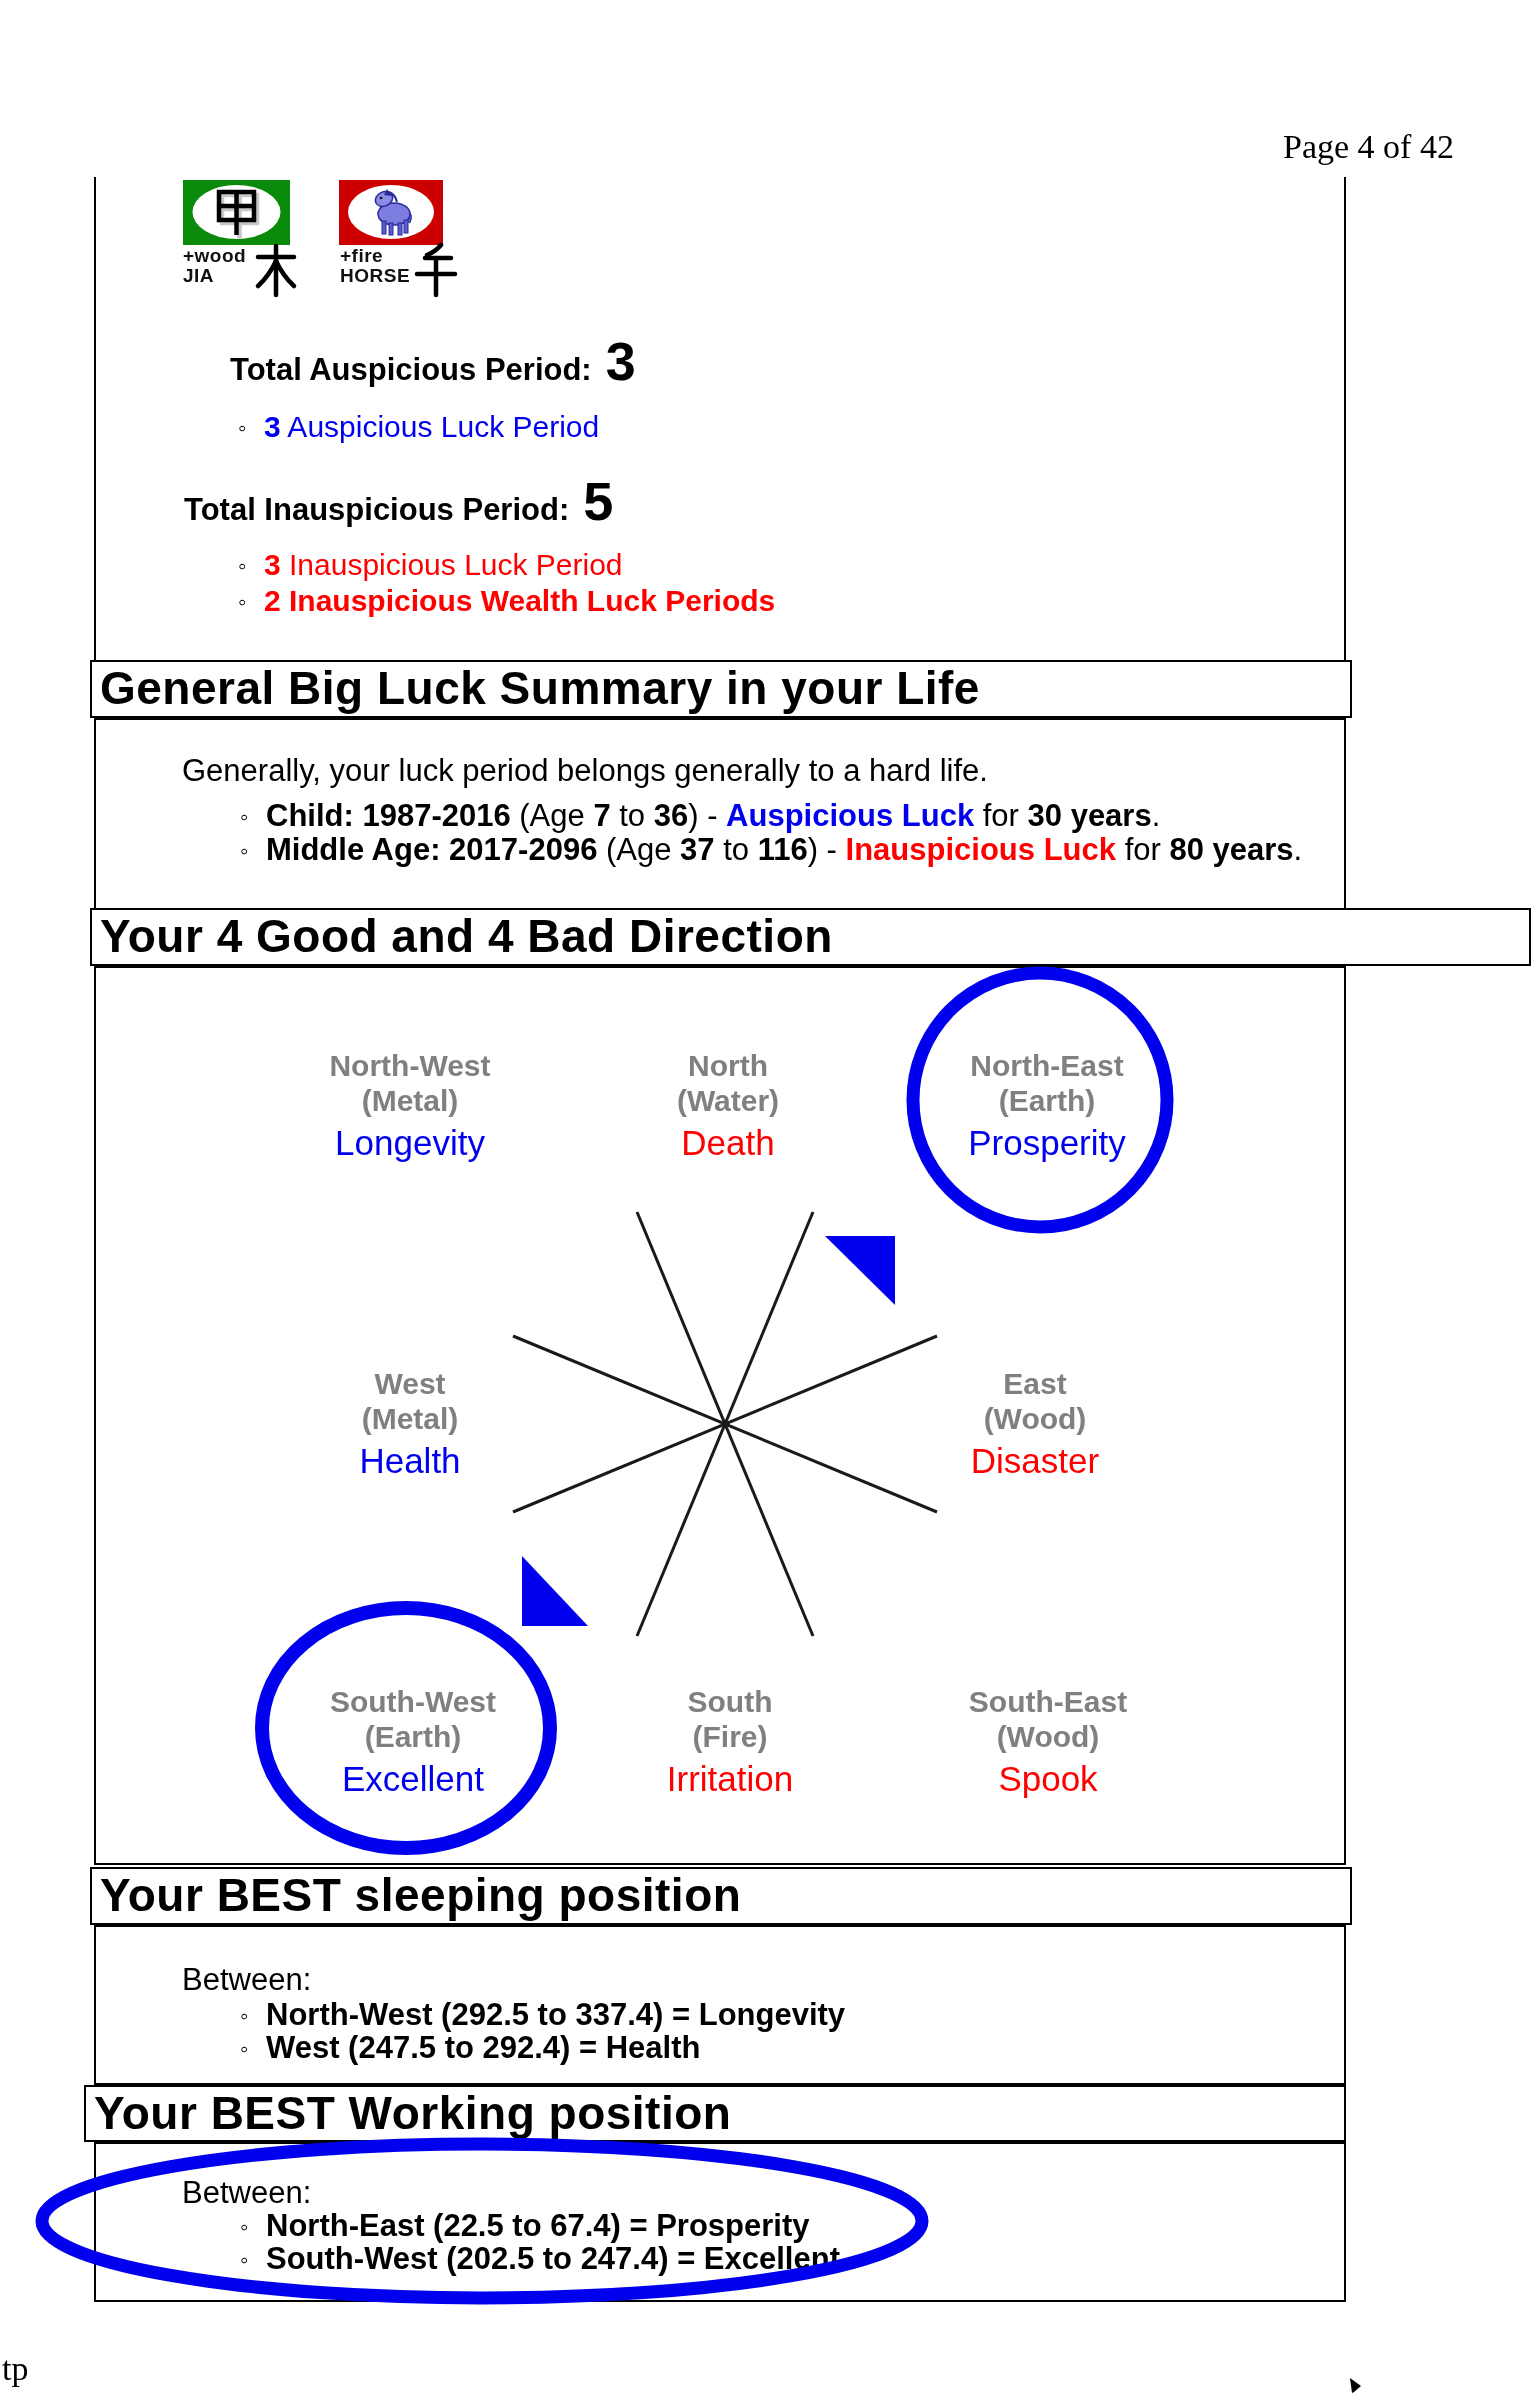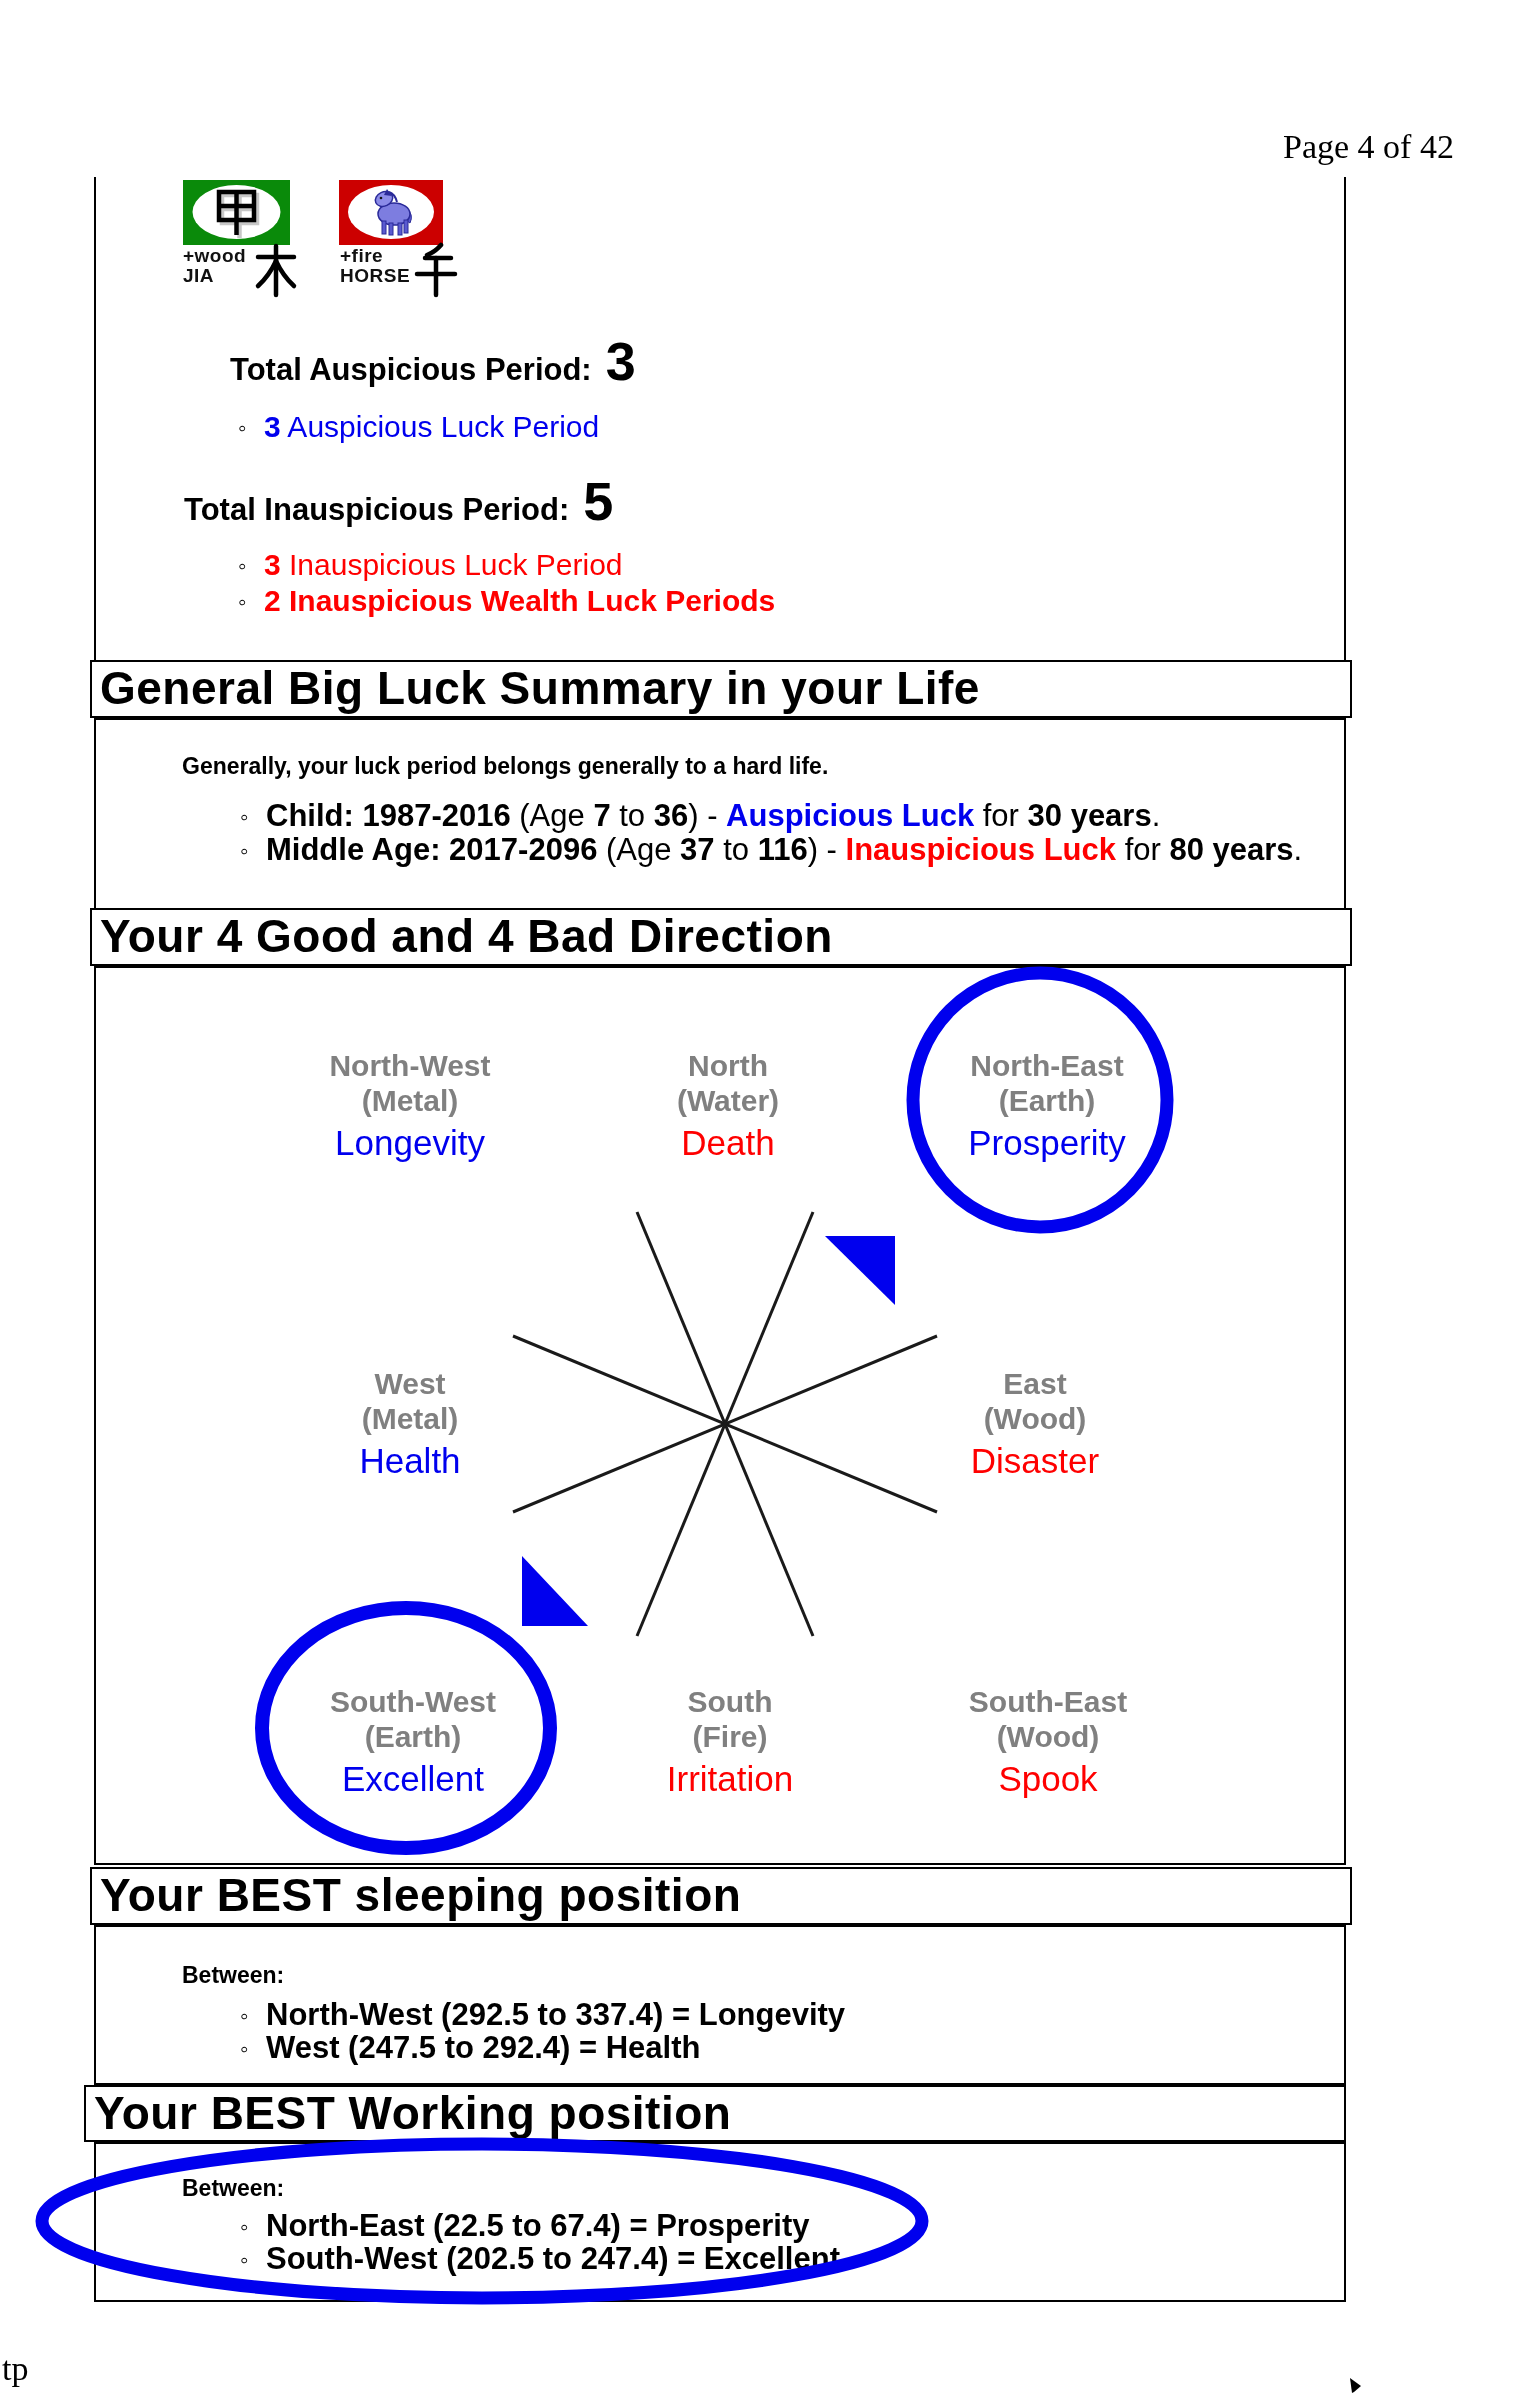--- a/index.html
+++ b/index.html
@@ -13,21 +13,21 @@
   .cell.no-top{border-top:none;}
   .sec-hdr{position:absolute;border:2px solid #000000;box-sizing:border-box;background:#fff;
            font-weight:bold;font-size:46px;letter-spacing:.5px;line-height:52px;
            padding-left:8px;white-space:nowrap;}
   
   .tot-row{display:flex;align-items:baseline;gap:14px;}
   .tot-label{font-weight:bold;font-size:31px;}
   .tot-value{font-weight:bold;font-size:54px;line-height:54px;}
   .bullet-row{position:absolute;white-space:nowrap;font-size:30px;}
   .bullet-glyph{display:inline-block;width:26px;font-size:24px;color:#000;vertical-align:1px;}
-  .body-text{font-size:23px;font-weight:bold;}
+  .body-text{font-size:31px;}
   .bold{font-weight:bold;}
   
   .dir{position:absolute;width:260px;text-align:center;}
   .dir-name,.dir-elem{font-weight:bold;font-size:30px;line-height:35px;color:#808080;}
   .dir-luck{font-weight:normal;font-size:35px;line-height:44px;padding-top:3px;}
   .icon-lbl{font-weight:bold;font-size:19px;line-height:20px;letter-spacing:.5px;color:#111;}
   svg{position:absolute;overflow:visible;}
 </style>
 </head>
 <body>
@@ -115,21 +115,21 @@
 
   <div class="cell" style="left:94px;top:718px;width:1252px;height:192px;"></div>
   <div class="abs body-text" style="left:182px;top:753px;">Generally, your luck period belongs generally to a hard life.</div>
   <div class="bullet-row" style="left:240px;top:798px;font-size:31px;">
     <span class="bullet-glyph">◦</span><span><span style="font-weight: bold;">Child: 1987-2016</span><span> (Age </span><span style="font-weight: bold;">7</span><span> to </span><span style="font-weight: bold;">36</span><span>) - </span><span style="font-weight: bold; color: rgb(0, 0, 238);">Auspicious Luck</span><span> for </span><span style="font-weight: bold;">30 years</span><span>.</span></span>
   </div>
   <div class="bullet-row" style="left:240px;top:832px;font-size:31px;">
     <span class="bullet-glyph">◦</span><span><span style="font-weight: bold;">Middle Age: 2017-2096</span><span> (Age </span><span style="font-weight: bold;">37</span><span> to </span><span style="font-weight: bold;">116</span><span>) - </span><span style="font-weight: bold; color: rgb(255, 0, 0);">Inauspicious Luck</span><span> for </span><span style="font-weight: bold;">80 years</span><span>.</span></span>
   </div>
 
-  <div class="sec-hdr" style="left:90px;top:908px;width:1262px;height:58px;">Your 4 Good and 4 Bad Direction</div>
+  <div class="sec-hdr" style="left:90px;top:908px;width:1441px;height:58px;">Your 4 Good and 4 Bad Direction</div>
 
   <div class="cell" style="left:94px;top:966px;width:1252px;height:899px;"></div>
 
   <svg style="left:490px;top:1190px;" width="470" height="470" viewBox="0 0 470 470">
     <g stroke="#1a1a1a" stroke-width="3">
       <line x1="23" y1="146" x2="447" y2="322"></line>
       <line x1="23" y1="322" x2="447" y2="146"></line>
       <line x1="147" y1="22" x2="323" y2="446"></line>
       <line x1="323" y1="22" x2="147" y2="446"></line>
     </g>

